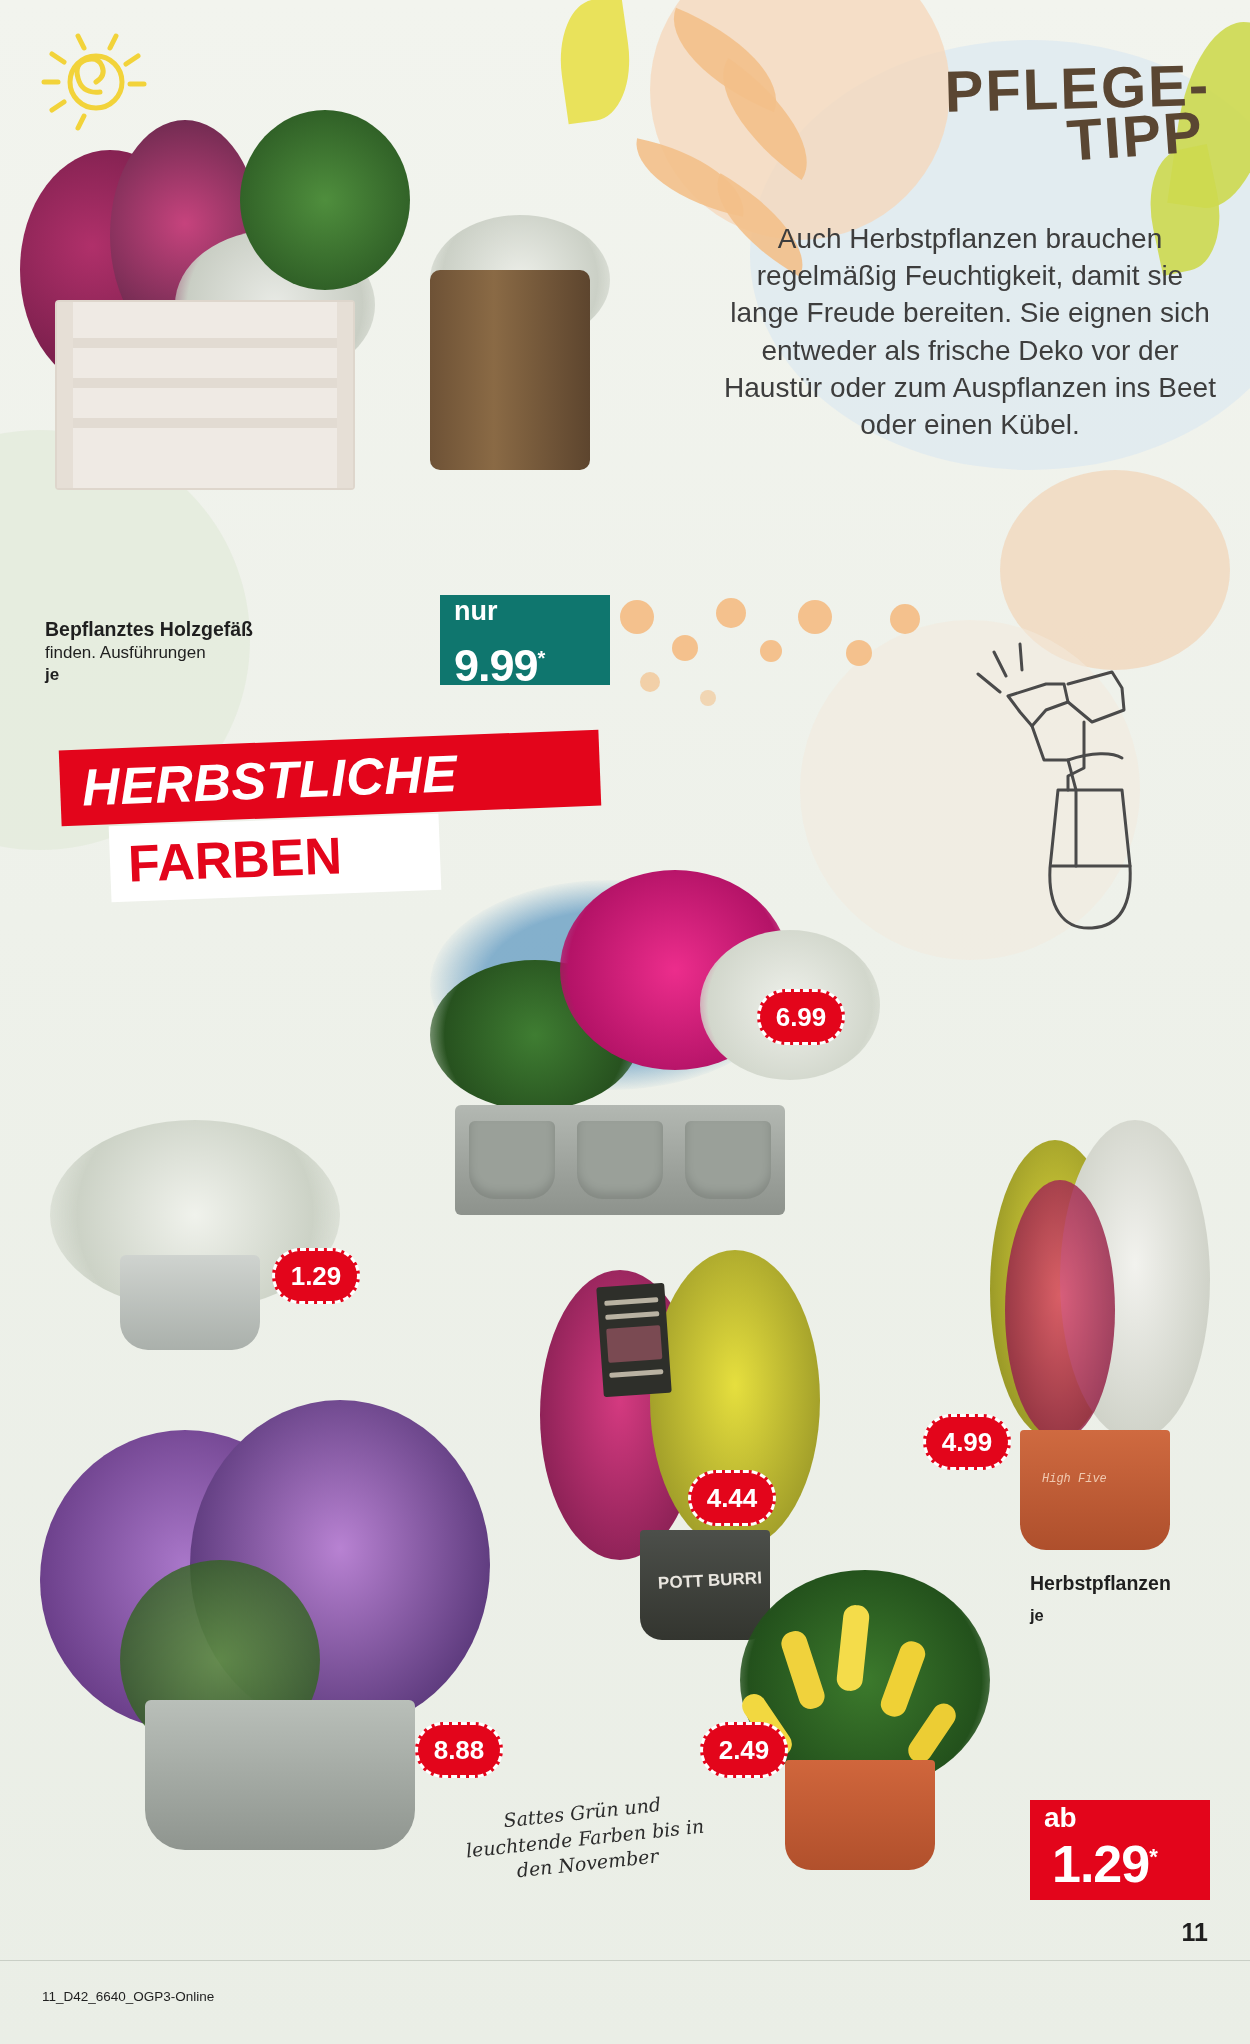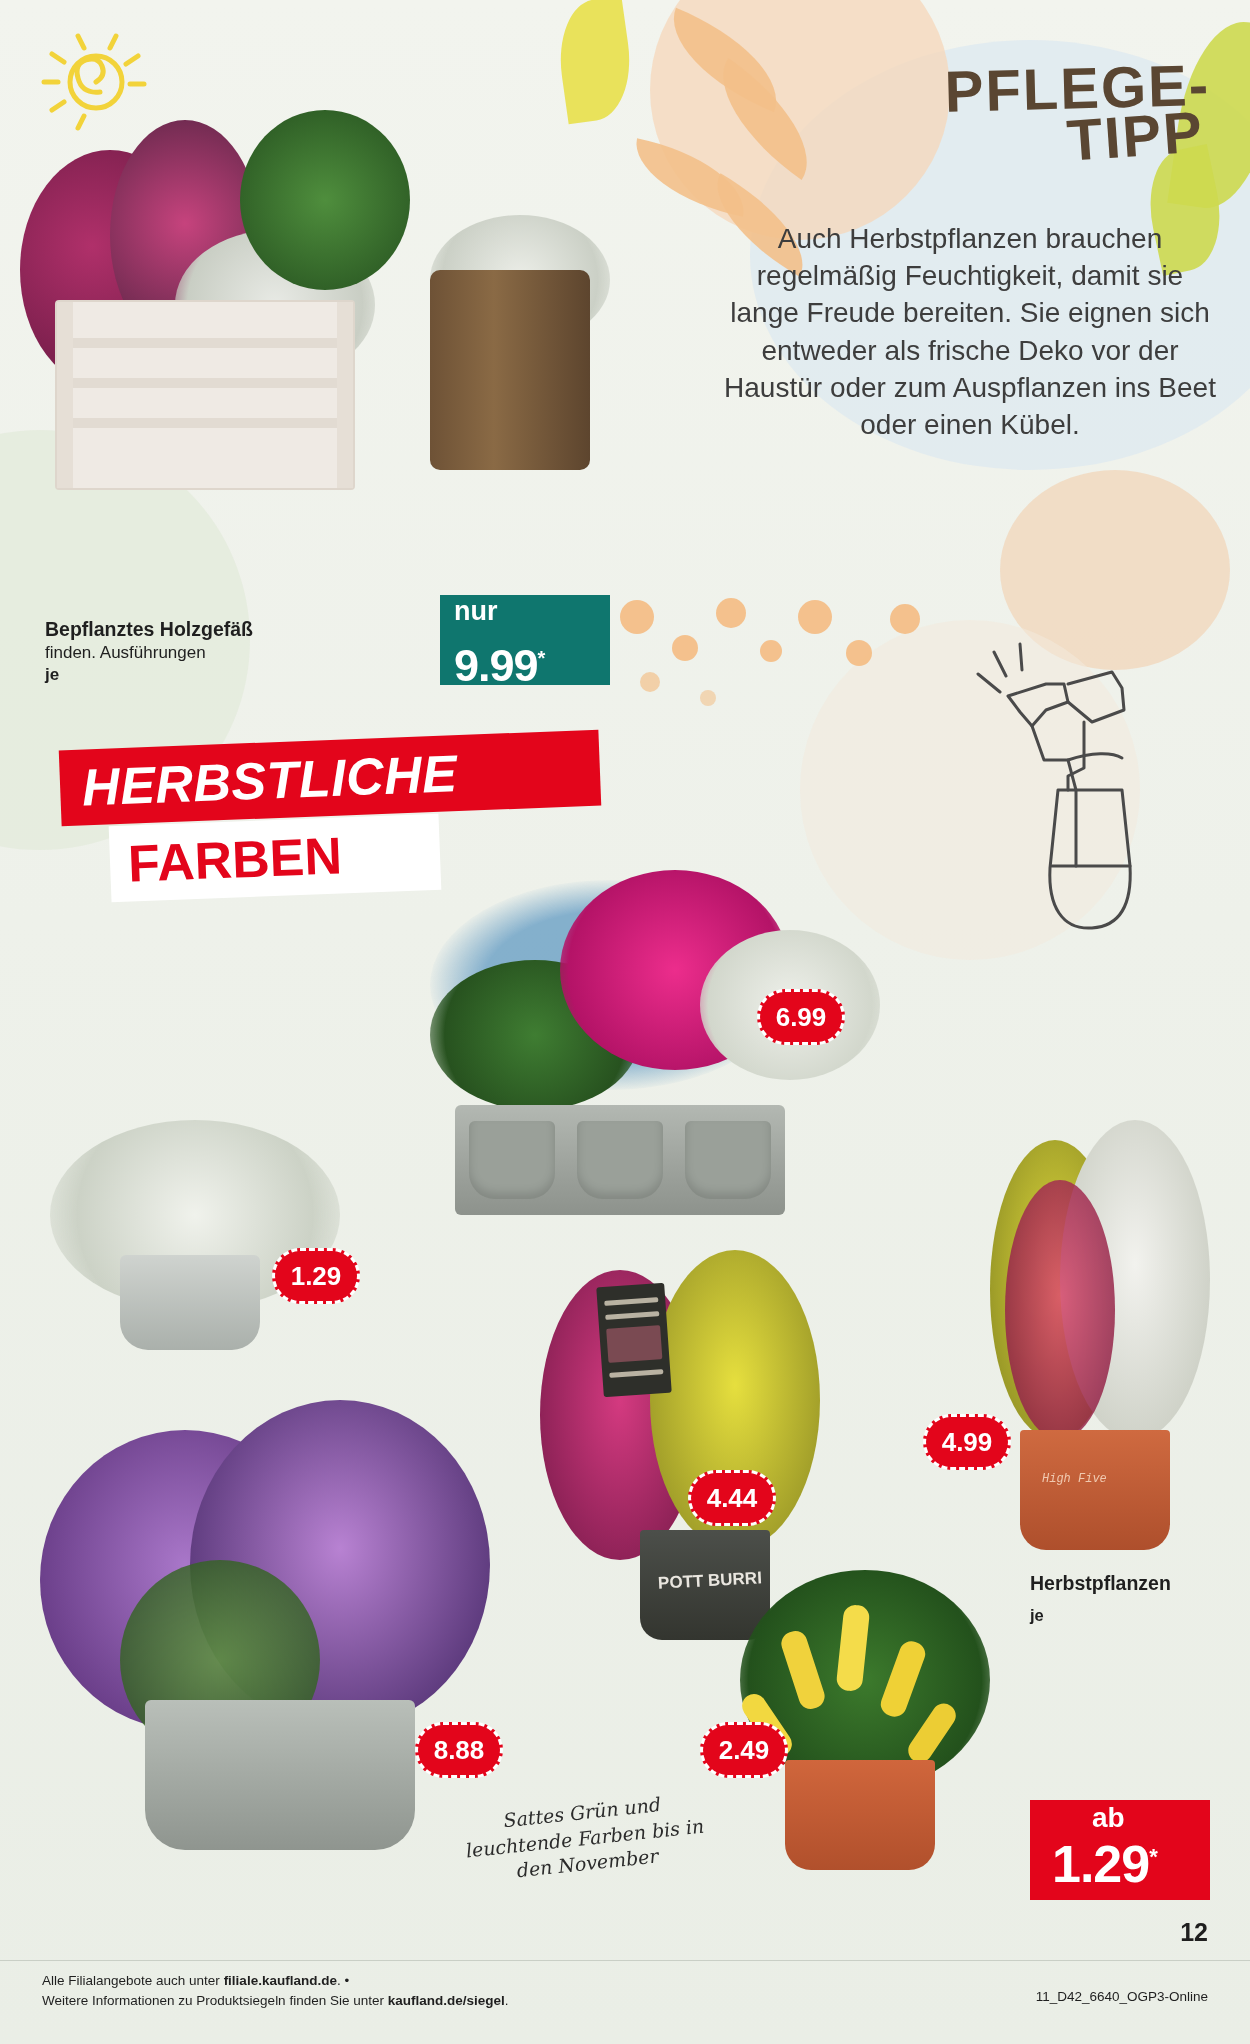--- a/index.html
+++ b/index.html
@@ -93,21 +93,21 @@
   .cap-holz .t2{font-size:17px;line-height:1.25;margin-top:1px;}
   .cap-holz .t3{font-size:17px;font-weight:bold;line-height:1.25;}
 
   
   .cap-right{position:absolute;left:1030px;top:1572px;width:200px;color:#1f1f1f;}
   .cap-right .t1{font-size:19.5px;font-weight:bold;line-height:1.2;margin-bottom:10px;}
   .cap-right .t2{font-size:16.5px;font-weight:bold;line-height:1.28;}
   .price-box{
     position:absolute;left:1030px;top:1800px;width:180px;height:100px;background:#e3051b;color:#fff;
   }
-  .price-box .ab{font-size:28px;font-weight:bold;padding:4px 0 0 14px;line-height:1;margin-left:48px;}
+  .price-box .ab{font-size:28px;font-weight:bold;padding:4px 0 0 14px;line-height:1;}
   .price-box .big{font-size:52px;font-weight:bold;line-height:1;padding-left:22px;margin-top:6px;letter-spacing:-1px;}
   .price-box .big sup{font-size:22px;vertical-align:super;}
 
   
   .handnote{
     position:absolute;left:450px;top:1800px;width:270px;
     font-family:"DejaVu Serif", serif;font-style:italic;font-size:19px;
     color:#2b2b2b;line-height:1.35;transform:rotate(-6deg);text-align:center;
   }
 
@@ -325,25 +325,17 @@
 
 <div class="cap-right">
   <div class="t1">Herbstpflanzen</div>
   <div class="t2" style="margin-top:2px;">je</div>
 </div>
 <div class="price-box">
   <div class="ab">ab</div>
   <div class="big"><span>1.29</span><sup>*</sup></div>
 </div>
 
-<div class="pagenum">12</div>
+<div class="pagenum">11</div>
 
 <div class="footer">
-  <div class="left">
-    <div>
-      <span>Alle Filialangebote auch unter </span><b>filiale.kaufland.de</b><span>. •</span>
-    </div>
-    <div>
-      <span>Weitere Informationen zu Produktsiegeln finden Sie unter </span><b>kaufland.de/siegel</b><span>.</span>
-    </div>
-  </div>
   <div class="right">11_D42_6640_OGP3-Online</div>
 </div>
 
 </body></html>

